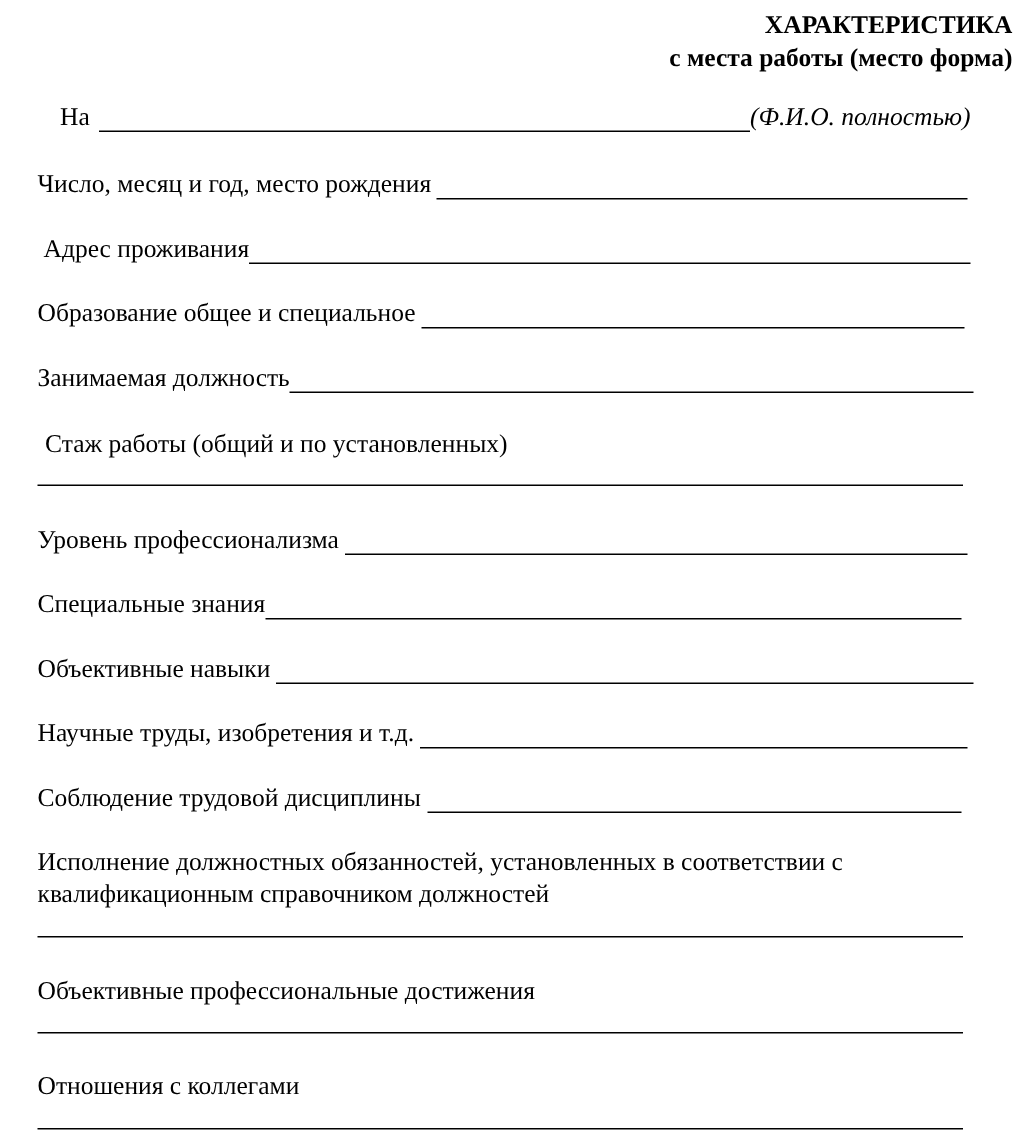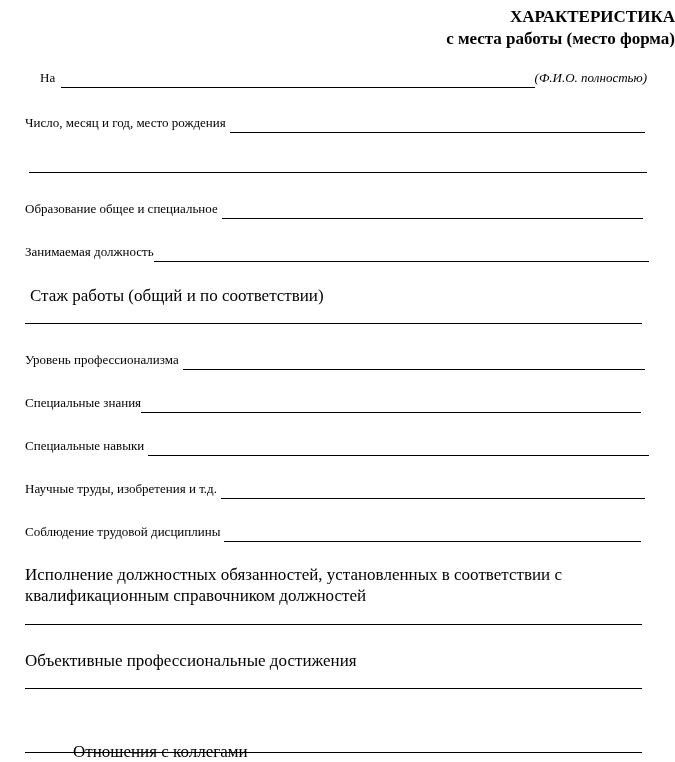--- a/index.html
+++ b/index.html
@@ -9,21 +9,21 @@
       color: #000000;
     }
     .title {
       position: absolute; left: 0; width: 675px; text-align: right;
       font-weight: bold; font-size: 17px; line-height: 20px;
     }
     .t1 { top: 7px; }
     .t2 { top: 29px; }
     .row {
       position: absolute; display: flex; align-items: flex-end;
-      font-size: 13px; line-height: 20px; white-space: nowrap;
+      font-size: 17px; line-height: 20px; white-space: nowrap;
     }
     .label { flex: 0 0 auto; }
     .fill {
       flex: 1 1 auto; border-bottom: 1.3px solid #000; height: 16px;
       margin-left: 4px;
     }
     .fill.tight { margin-left: 0; }
     .hint { flex: 0 0 auto; font-style: italic; }
     .line {
       position: absolute; border-bottom: 1.3px solid #000; height: 0;
@@ -43,48 +43,49 @@
   <span class="fill" style="margin-left:6px;"></span>
   <span class="hint">(Ф.И.О. полностью)</span>
 </div>
 
 <div class="row" style="left:25px; top:113px; width:620px;">
   <span class="label">Число, месяц и год, место рождения</span>
   <span class="fill"></span>
 </div>
 
 <div class="row" style="left:29px; top:156px; width:618px;">
+  <span class="label">Адрес проживания</span>
   <span class="fill tight"></span>
 </div>
 
 <div class="row" style="left:25px; top:199px; width:618px;">
   <span class="label">Образование общее и специальное</span>
   <span class="fill"></span>
 </div>
 
 <div class="row" style="left:25px; top:242px; width:624px;">
   <span class="label">Занимаемая должность</span>
   <span class="fill tight"></span>
 </div>
 
-<div class="textblock" style="left:30px; top:285px;">Стаж работы (общий и по соответствии)</div>
+<div class="textblock" style="left:30px; top:285px;">Стаж работы (общий и по установленных)</div>
 <div class="line" style="left:25px; top:323px; width:617px;"></div>
 
 <div class="row" style="left:25px; top:350px; width:620px;">
   <span class="label">Уровень профессионализма</span>
   <span class="fill"></span>
 </div>
 
 <div class="row" style="left:25px; top:393px; width:616px;">
   <span class="label">Специальные знания</span>
   <span class="fill tight"></span>
 </div>
 
 <div class="row" style="left:25px; top:436px; width:624px;">
-  <span class="label">Специальные навыки</span>
+  <span class="label">Объективные навыки</span>
   <span class="fill"></span>
 </div>
 
 <div class="row" style="left:25px; top:479px; width:620px;text-align:center;">
   <span class="label">Научные труды, изобретения и т.д.</span>
   <span class="fill"></span>
 </div>
 
 <div class="row" style="left:25px; top:522px; width:616px;">
   <span class="label">Соблюдение трудовой дисциплины</span>
@@ -93,14 +94,14 @@
 
 <div class="textblock" style="left:25px; top:564px;">
   <div>Исполнение должностных обязанностей, установленных в соответствии с</div>
   <div>квалификационным справочником должностей</div>
 </div>
 <div class="line" style="left:25px; top:624px; width:617px;"></div>
 
 <div class="textblock" style="left:25px; top:650px;">Объективные профессиональные достижения</div>
 <div class="line" style="left:25px; top:688px; width:617px;"></div>
 
-<div class="textblock" style="left:25px; top:741px;margin-left:48px;">Отношения с коллегами</div>
+<div class="textblock" style="left:25px; top:713px;">Отношения с коллегами</div>
 <div class="line" style="left:25px; top:752px; width:617px;"></div>
 
 </body></html>

